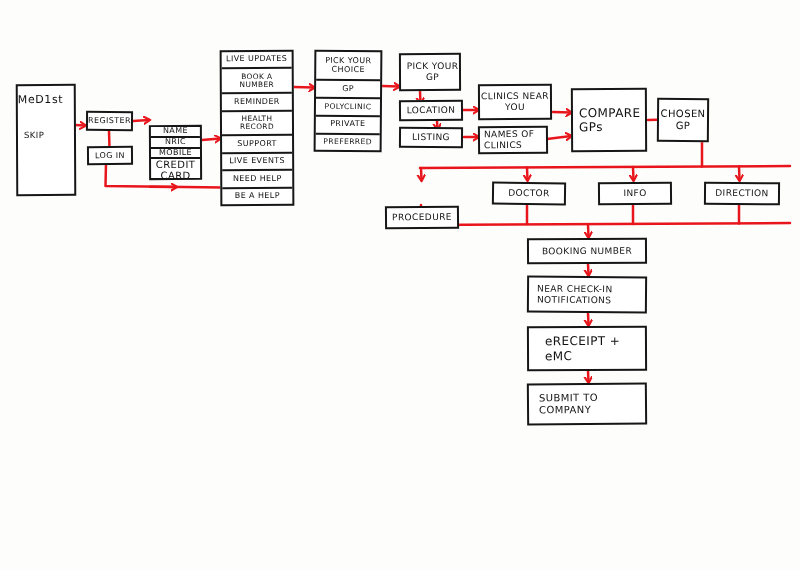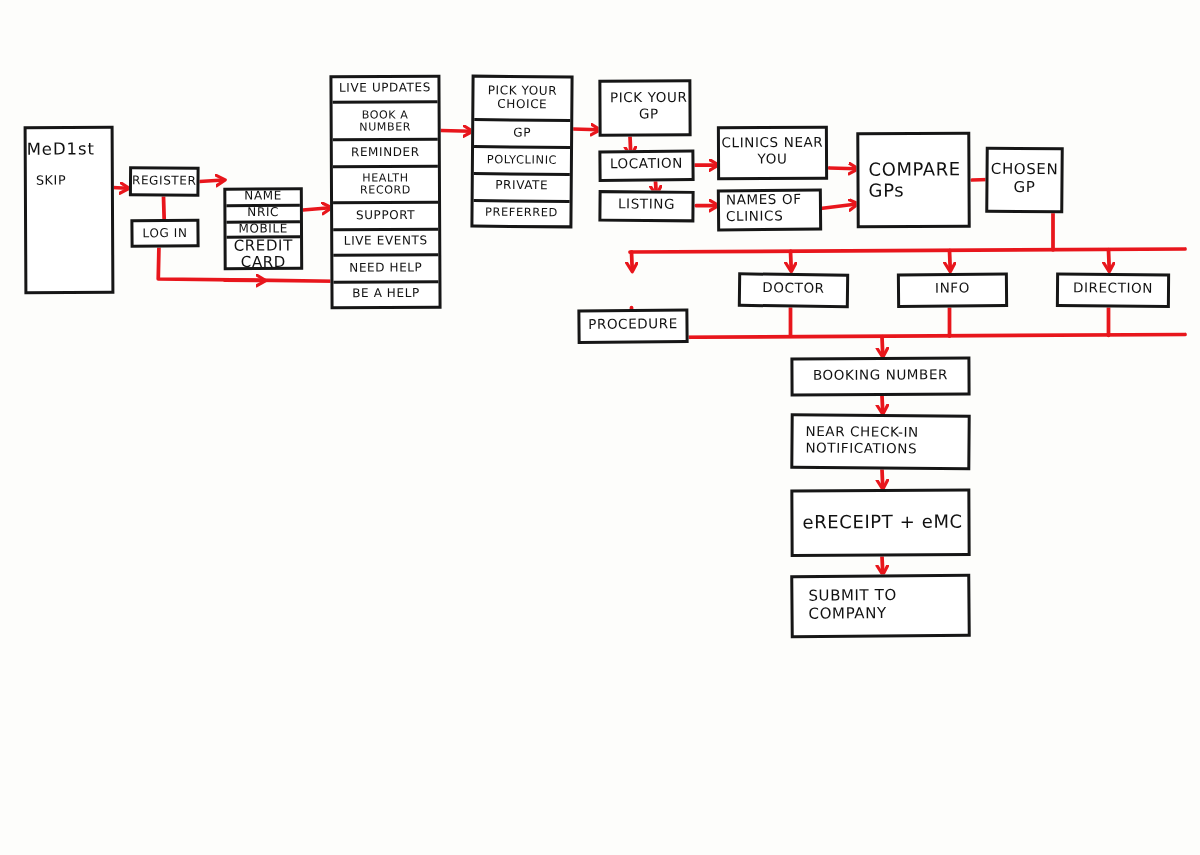--- a/index.html
+++ b/index.html
@@ -81,20 +81,21 @@
     width: 100%;
     padding-left: 6px;
     box-sizing: border-box;
   }
   .hero .skip {
     font-size: 8.5px;
     text-align: left;
     width: 100%;
     padding-left: 6px;
     box-sizing: border-box;
+    margin-top: 14px;
   }
   .t8 { font-size: 8px; }
   .t9 { font-size: 9px; }
   .t10 { font-size: 10px; }
   .t12 { font-size: 12px; }
 </style>
 </head>
 <body>
 
 <div id="canvas">
@@ -211,16 +212,16 @@
   <div class="node t12 sk3" style="left:571px; top:88px; width:76px; height:64px; align-items:flex-start; padding-left:6px; text-align:left;">COMPARE GPs</div>
   <div class="node t10 sk2" style="left:657px; top:98px; width:52px; height:44px;">CHOSEN GP</div>
 
   <div class="node t9 sk1" style="left:385px; top:182px; width:74px; height:23px;margin-top:24px;">PROCEDURE</div>
   <div class="node t9 sk4" style="left:492px; top:182px; width:74px; height:23px;">DOCTOR</div>
   <div class="node t9 sk1" style="left:598px; top:182px; width:74px; height:23px;">INFO</div>
   <div class="node t9 sk2" style="left:704px; top:182px; width:76px; height:23px;">DIRECTION</div>
 
   <div class="node t9 sk3" style="left:527px; top:238px; width:120px; height:26px;">BOOKING NUMBER</div>
   <div class="node t9 sk2" style="left:527px; top:276px; width:120px; height:37px; align-items:flex-start; padding-left:8px; text-align:left;">NEAR CHECK-IN NOTIFICATIONS</div>
-  <div class="node t12 sk3" style="left:527px; top:326px; width:120px; height:45px; align-items:flex-start; padding-left:6px; text-align:left;">eRECEIPT + eMC</div>
+  <div class="node t12 sk3" style="left:527px; top:326px; width:120px; height:45px; align-items:flex-start; padding-left:16px; text-align:left;">eRECEIPT + eMC</div>
   <div class="node t10 sk1" style="left:527px; top:383px; width:120px; height:42px; align-items:flex-start; padding-left:10px; text-align:left;">SUBMIT TO COMPANY</div>
 
 </div>
 
 </body></html>

